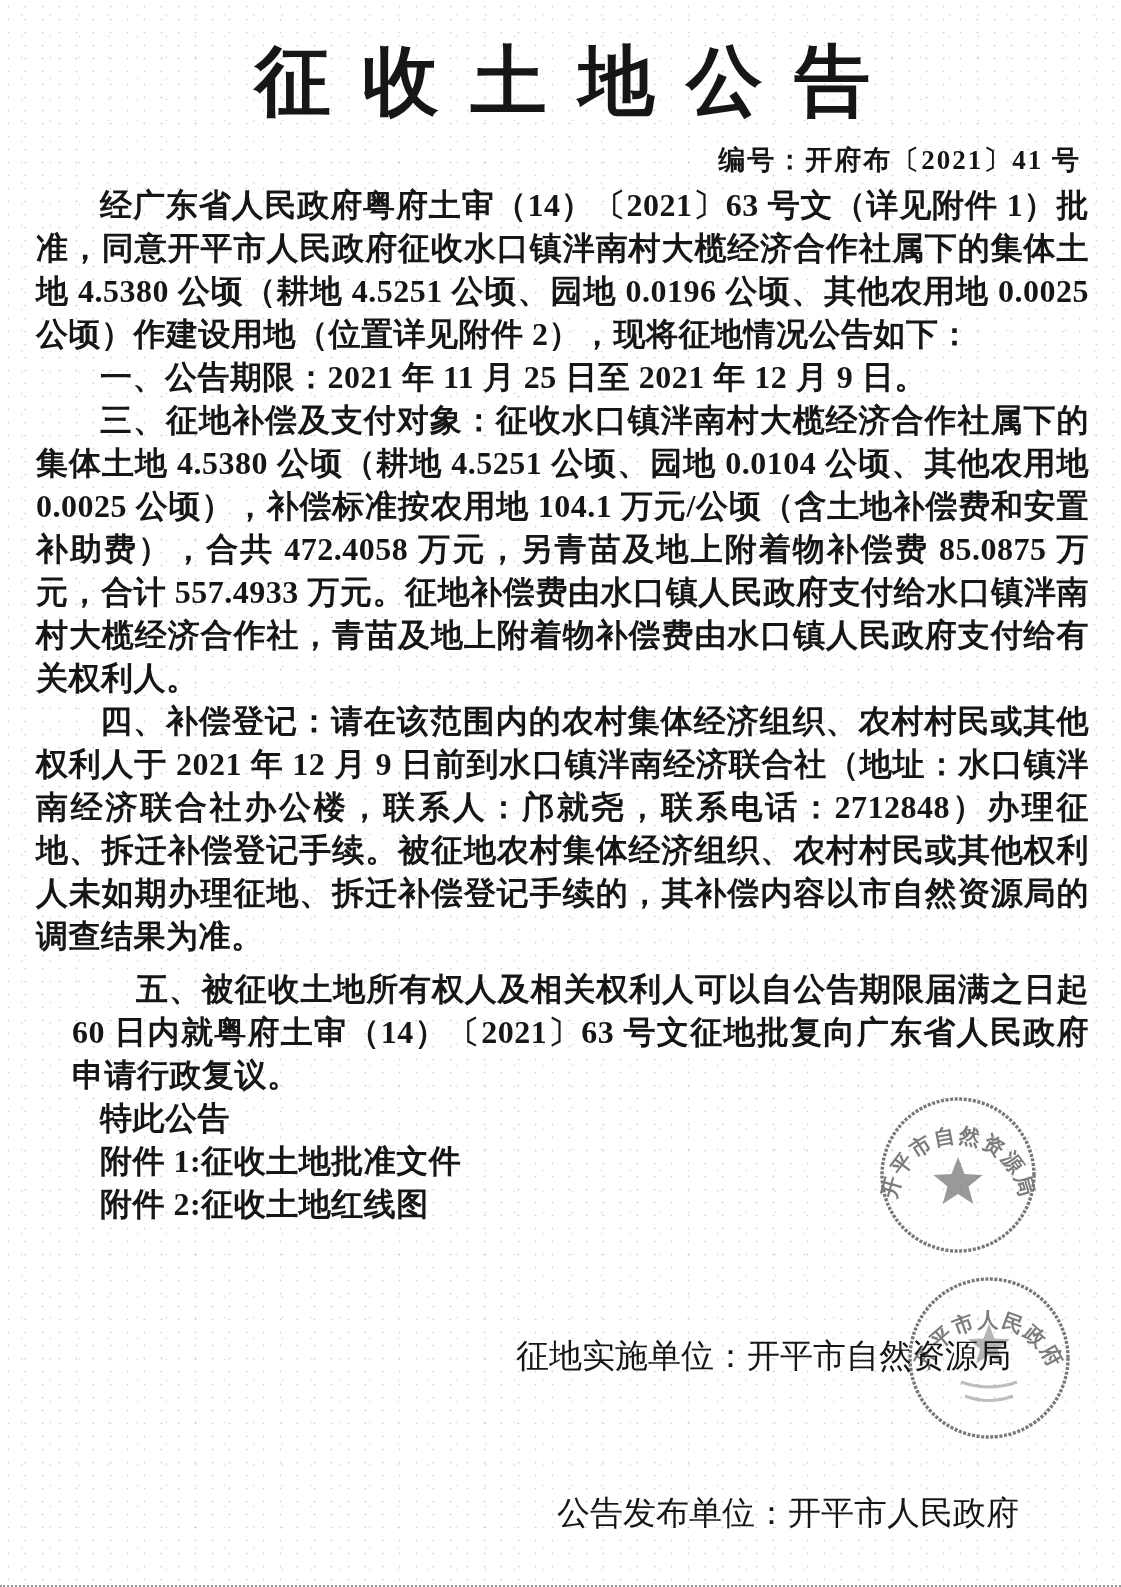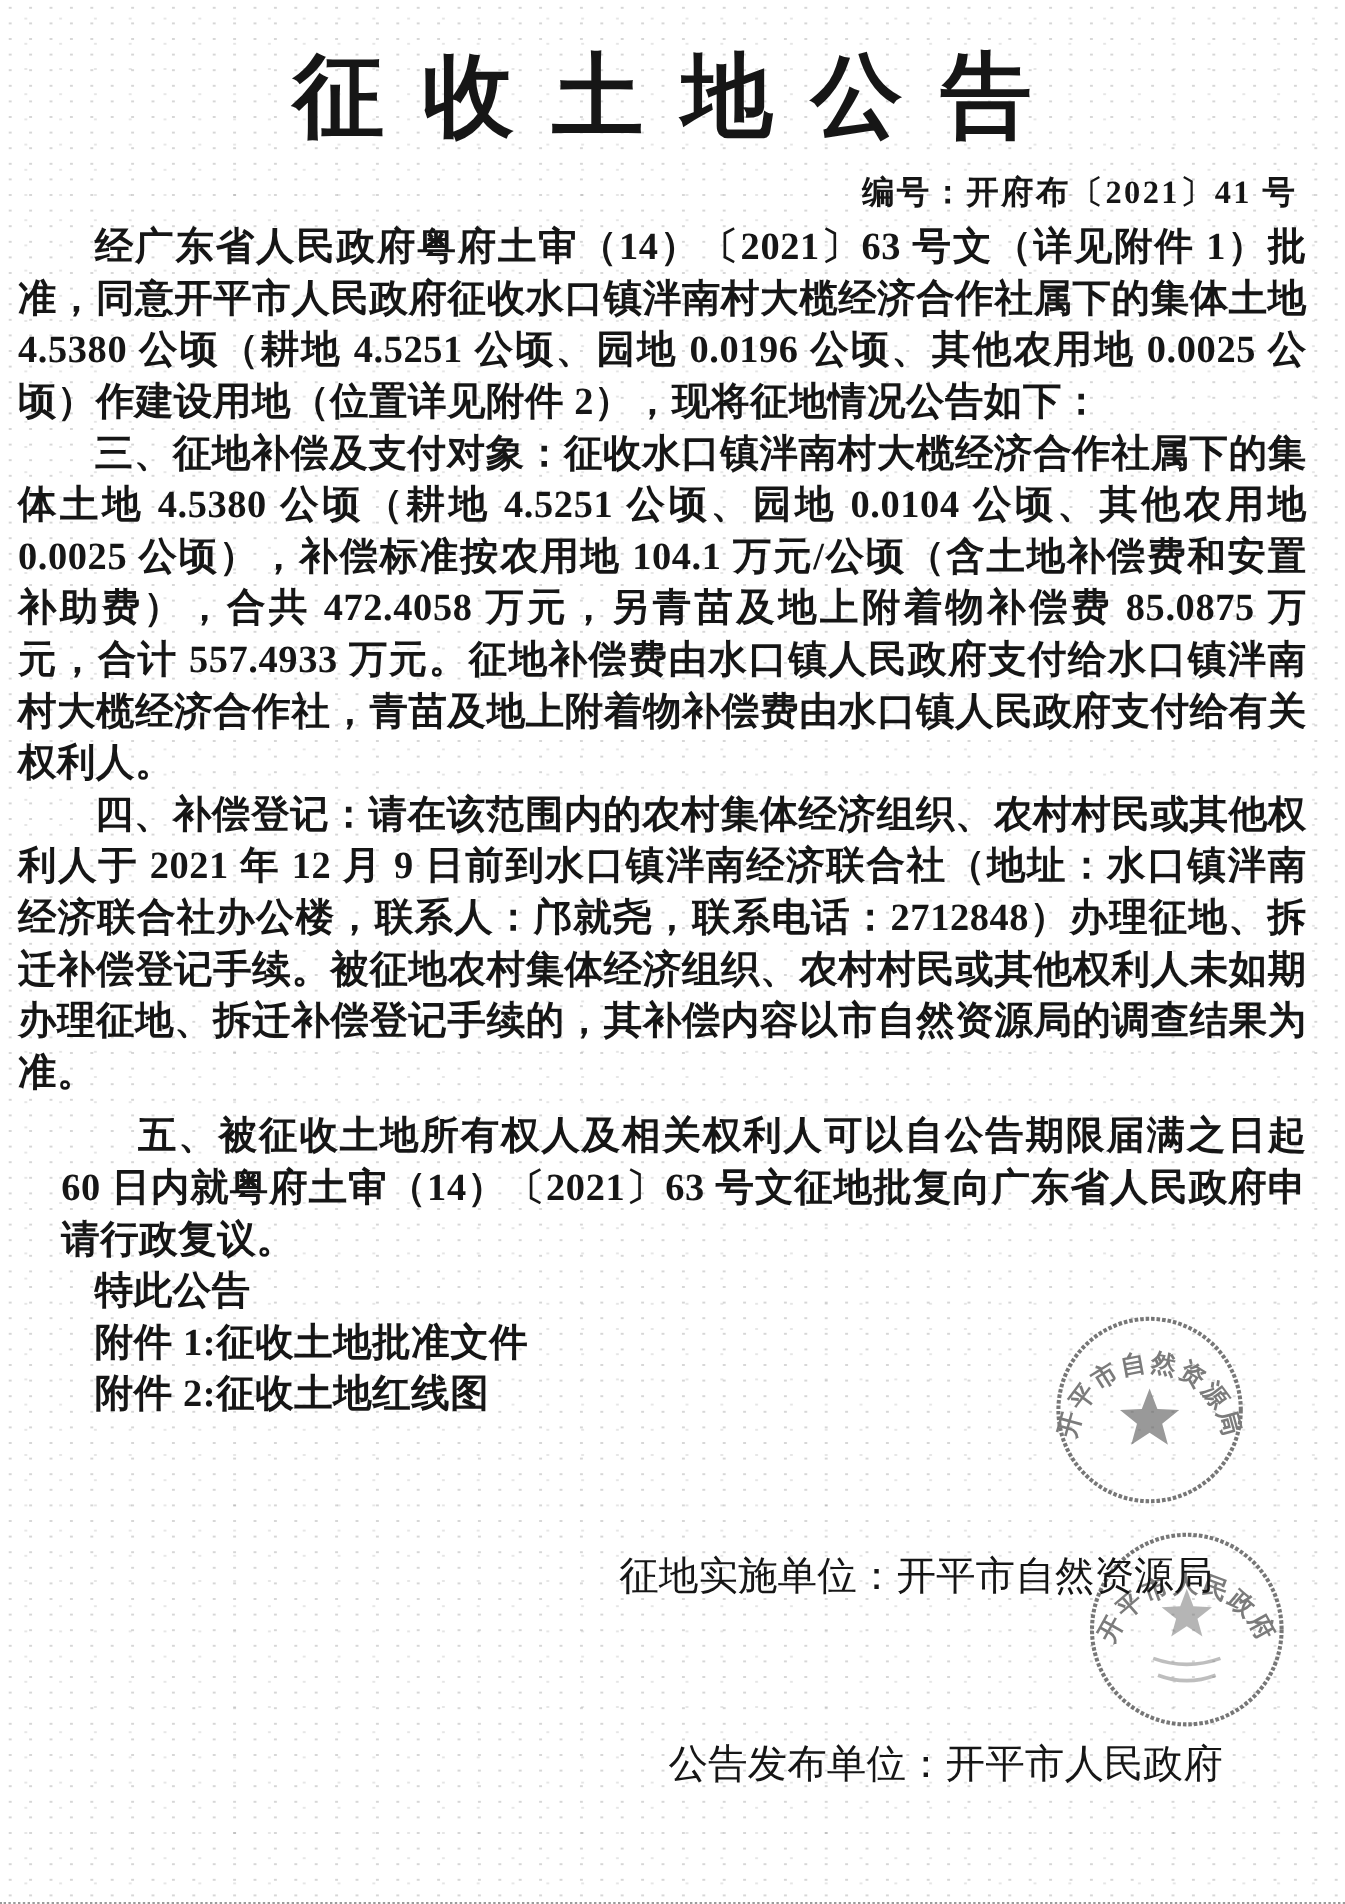--- a/index.html
+++ b/index.html
@@ -15,21 +15,21 @@
     background-position:0 0, 7px 5px;
     overflow:hidden;
     font-family:"Liberation Serif","DejaVu Serif",serif;
     color:#161616;
     box-sizing:border-box;
     border-bottom:2px dotted #9a9a9a;
   }
   .content{
     position:relative;
     z-index:2;
-    padding:42px 32px 0 15px;
+    padding:42px 32px 0 36px;
   }
   .title{
     text-align:center;
     font-size:76px;
     font-weight:bold;
     letter-spacing:0.42em;
     margin:0 0 0 0.42em; 
     line-height:1.05;
     white-space:nowrap;
   }
@@ -101,20 +101,21 @@
   </svg>
 
   <div class="content">
 
     <h1 class="title">征收土地公告</h1>
 
     <div class="doc-number">编号：开府布〔2021〕41 号</div>
 
     <div class="body-text">
       <p>经广东省人民政府粤府土审（14）〔2021〕63 号文（详见附件 1）批准，同意开平市人民政府征收水口镇泮南村大榄经济合作社属下的集体土地 4.5380 公顷（耕地 4.5251 公顷、园地 0.0196 公顷、其他农用地 0.0025 公顷）作建设用地（位置详见附件 2），现将征地情况公告如下：</p>
+      <p>一、公告期限：2021 年 11 月 25 日至 2021 年 12 月 9 日。</p>
       <p>三、征地补偿及支付对象：征收水口镇泮南村大榄经济合作社属下的集体土地 4.5380 公顷（耕地 4.5251 公顷、园地 0.0104 公顷、其他农用地 0.0025 公顷），补偿标准按农用地 104.1 万元/公顷（含土地补偿费和安置补助费），合共 472.4058 万元，另青苗及地上附着物补偿费 85.0875 万元，合计 557.4933 万元。征地补偿费由水口镇人民政府支付给水口镇泮南村大榄经济合作社，青苗及地上附着物补偿费由水口镇人民政府支付给有关权利人。</p>
       <p>四、补偿登记：请在该范围内的农村集体经济组织、农村村民或其他权利人于 2021 年 12 月 9 日前到水口镇泮南经济联合社（地址：水口镇泮南经济联合社办公楼，联系人：邝就尧，联系电话：2712848）办理征地、拆迁补偿登记手续。被征地农村集体经济组织、农村村民或其他权利人未如期办理征地、拆迁补偿登记手续的，其补偿内容以市自然资源局的调查结果为准。</p>
       <p class="item-five">五、被征收土地所有权人及相关权利人可以自公告期限届满之日起 60 日内就粤府土审（14）〔2021〕63 号文征地批复向广东省人民政府申请行政复议。</p>
       <p class="closing">特此公告</p>
       <p class="attachment">附件 1:征收土地批准文件</p>
       <p class="attachment">附件 2:征收土地红线图</p>
     </div>
 
     <div class="sign-block">
       <p class="sign-line implement-line">征地实施单位：开平市自然资源局</p>

